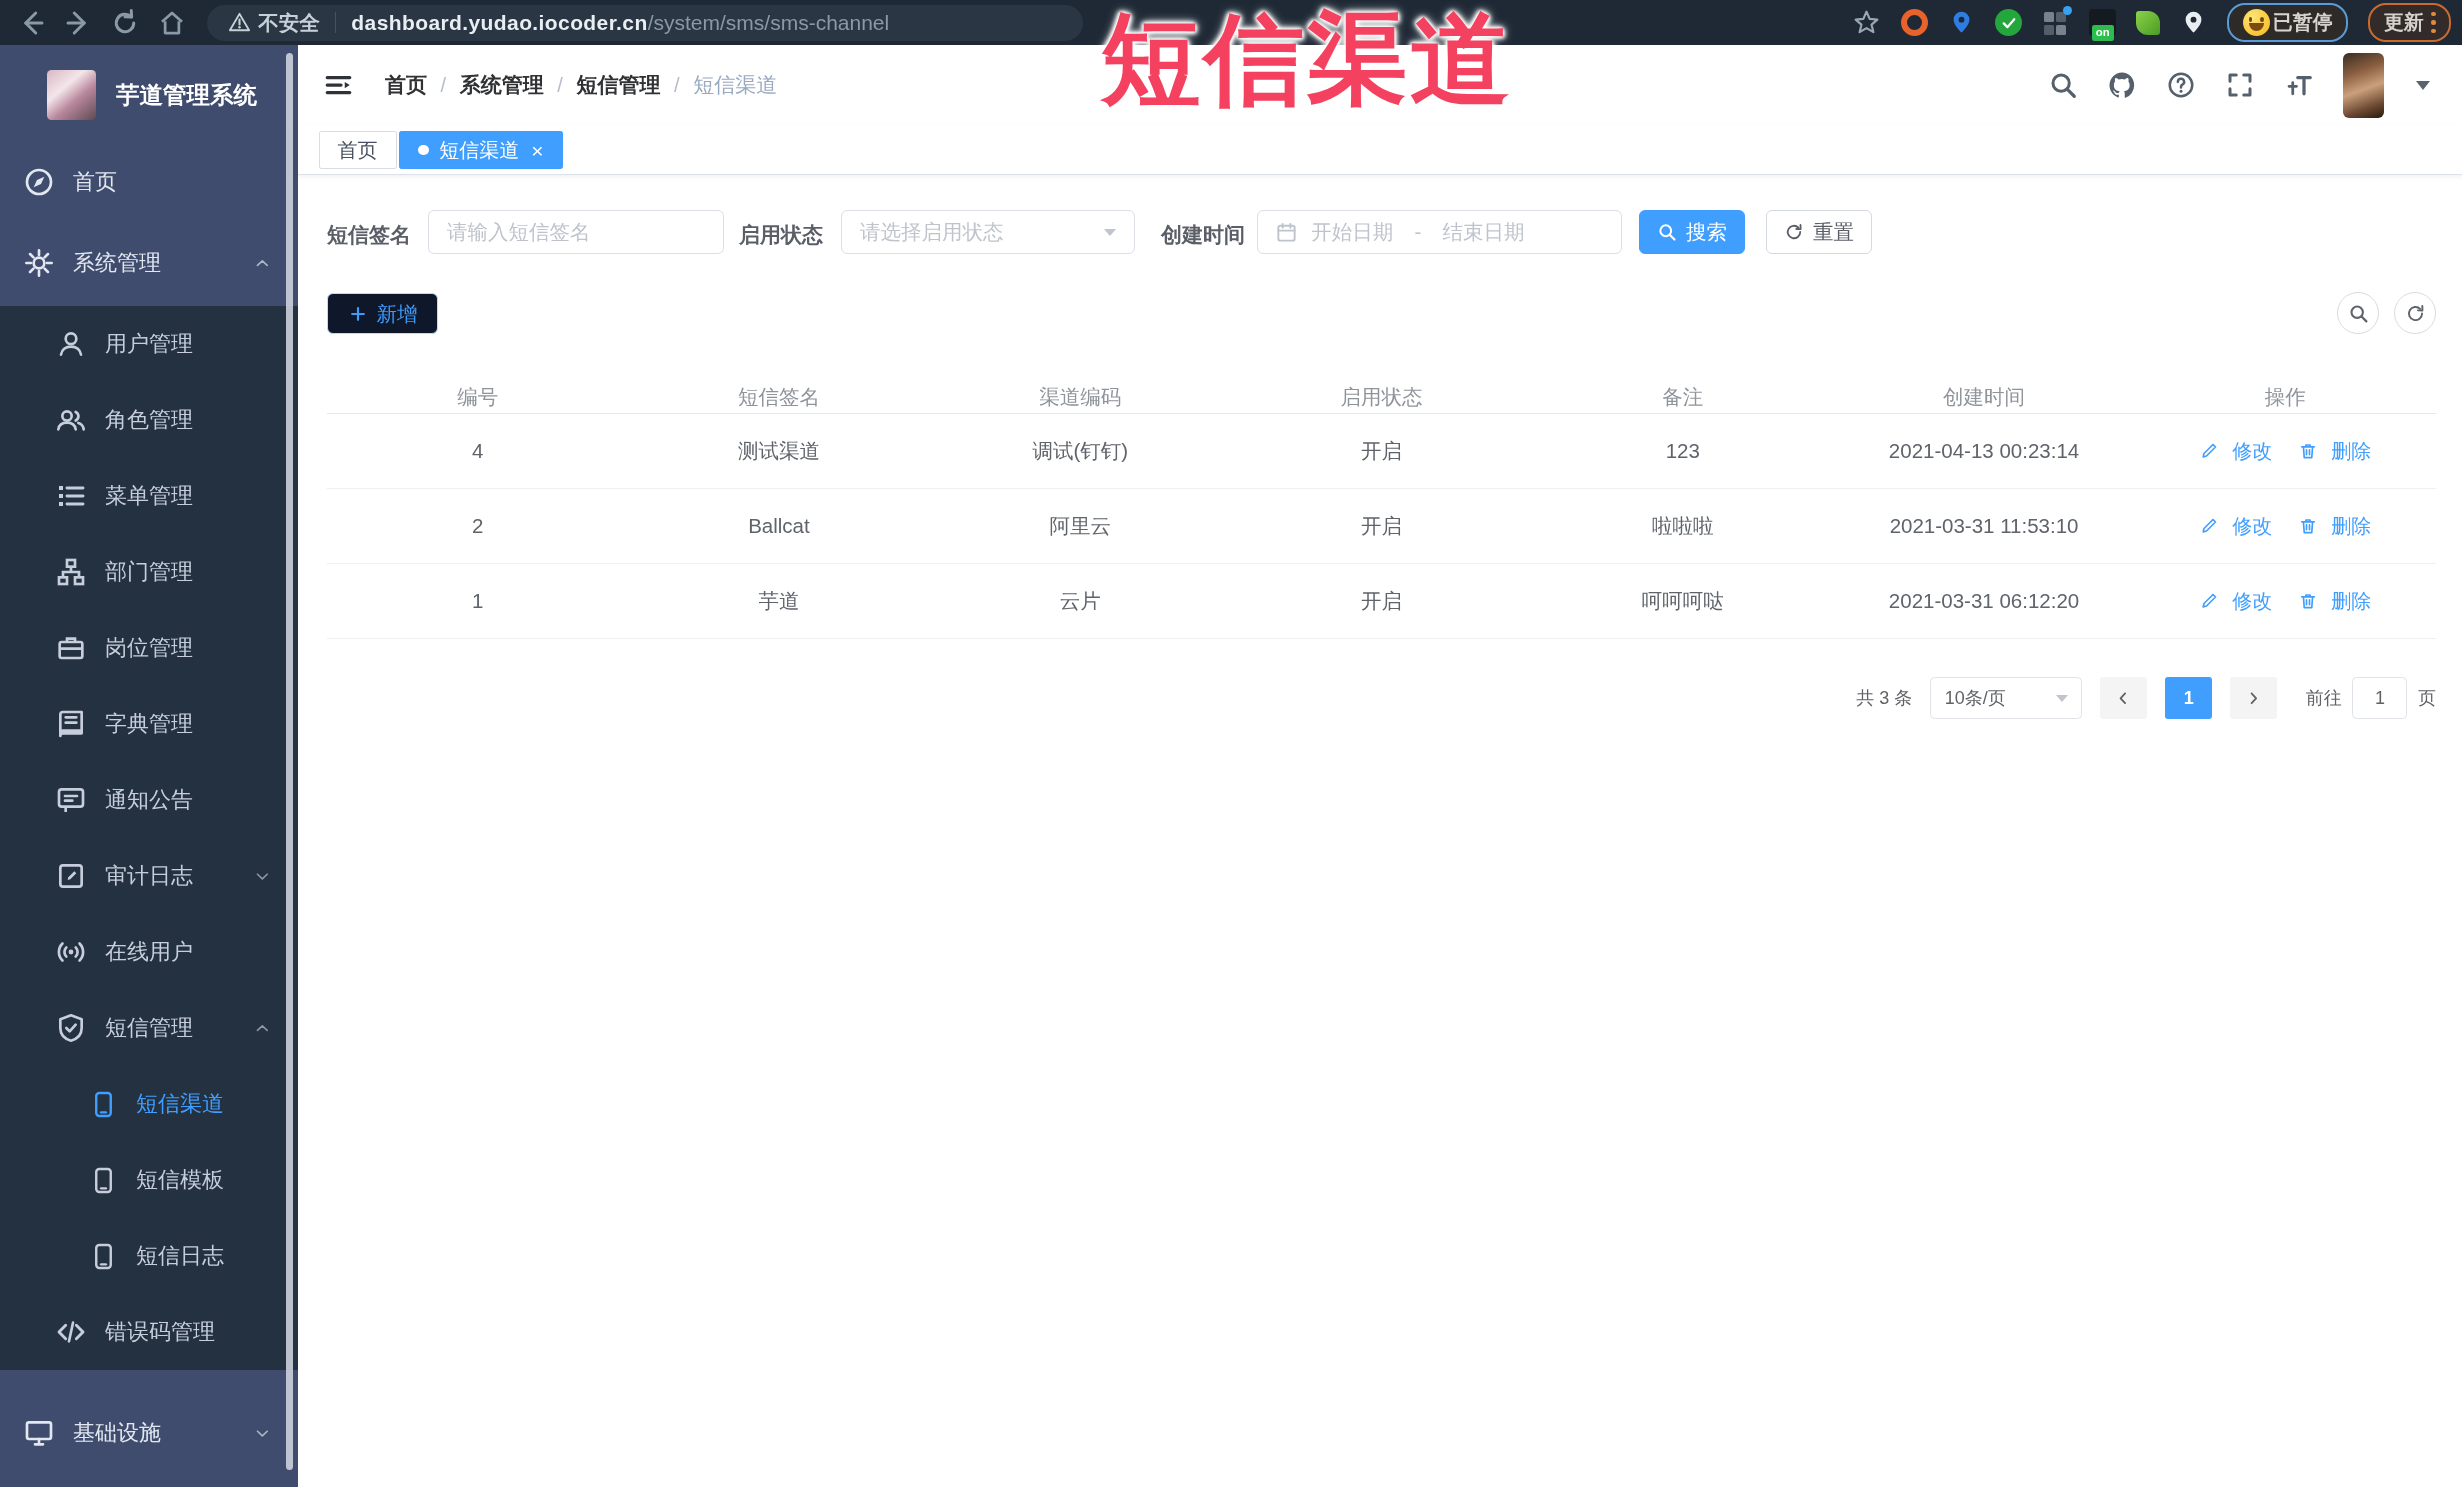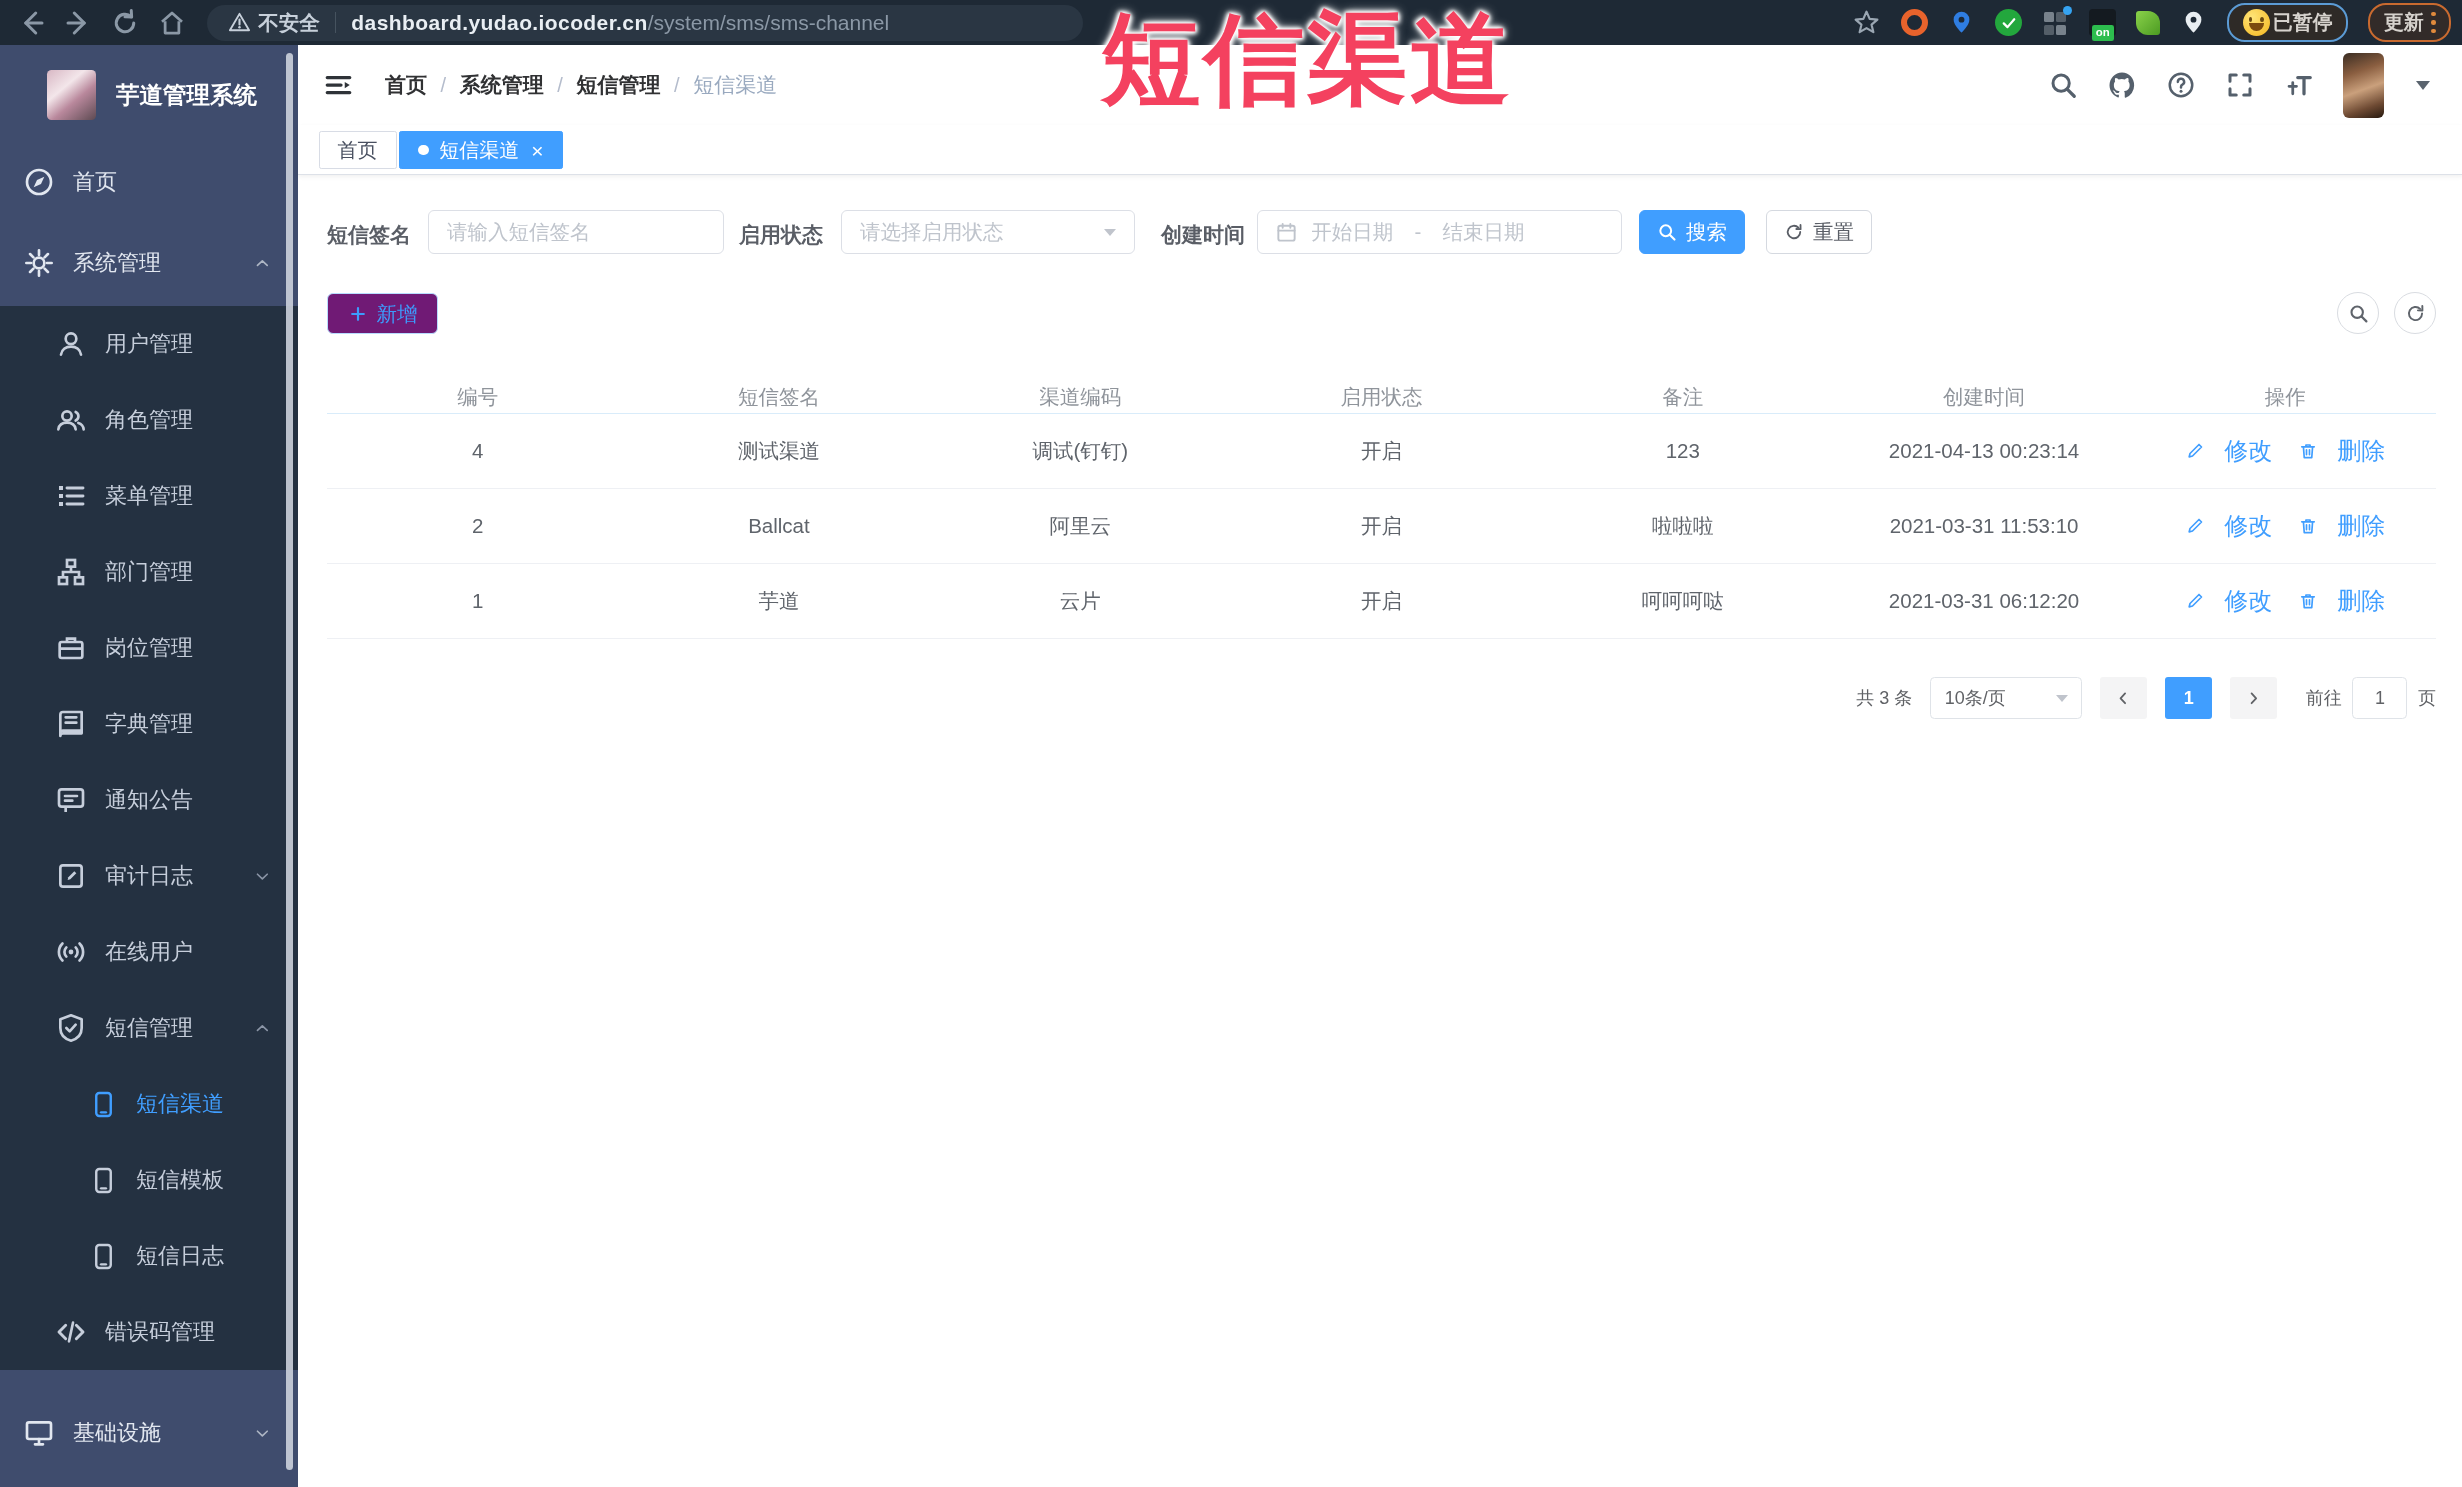--- a/index.html
+++ b/index.html
@@ -77,32 +77,32 @@
   .tab-x{font-size:21px;line-height:1;margin-left:1.5px;}
 
   
   .flabel{font-size:21px;font-weight:700;color:#5a5e66;white-space:nowrap;}
   .fctrl{height:44px;background:#fff;border:1.5px solid #dcdfe6;border-radius:6px;box-sizing:border-box;display:flex;align-items:center;}
   .ph{color:#bfc4cc;font-size:20.5px;white-space:nowrap;}
   .selcaret{width:0;height:0;border-left:6.8px solid transparent;border-right:6.8px solid transparent;border-top:7.6px solid #c0c4cc;}
   .btn{height:44px;border-radius:6px;display:flex;align-items:center;justify-content:center;gap:9px;font-size:20.5px;box-sizing:border-box;cursor:pointer;}
   .btn-primary{background:#409eff;color:#fff;border:1.5px solid #409eff;}
   .btn-plain{background:#fff;color:#5a5e66;border:1.5px solid #d5d9e0;}
-  .btn-add{background:#701a75;color:#3d9bfc;border:1.5px solid #b8dcff;}
+  .btn-add{background:#0f172a;color:#3d9bfc;border:1.5px solid #b8dcff;}
   .circle-btn{width:42px;height:42px;border-radius:50%;background:#fff;border:1.5px solid #d9dce1;box-sizing:border-box;display:flex;align-items:center;justify-content:center;color:#5f646b;}
 
   
   .tbl{left:327px;top:358px;width:2109px;}
   .trow{display:flex;align-items:center;}
   .thead{height:55px;border-bottom:1.5px solid #d9ecfa;}
   .thead .cell{color:#8f949b;font-weight:400;margin-top:23px;}
   .tbody-row{height:74px;border-bottom:1.5px solid #eef0f4;}
   .cell{flex:1;text-align:center;font-size:20.5px;color:#5f646b;white-space:nowrap;}
   .ops{display:flex;align-items:center;justify-content:center;gap:26px;}
-  .oplink{color:#409eff;font-size:24px;display:flex;align-items:center;gap:19px;cursor:pointer;}
+  .oplink{color:#409eff;font-size:20px;display:flex;align-items:center;gap:13px;cursor:pointer;}
   .oplink svg{width:20px;height:20px;}
 
   
   .pager{position:absolute;left:327px;top:676px;width:2109px;height:44px;display:flex;align-items:center;justify-content:flex-end;gap:18px;font-size:18px;color:#606266;}
   .pg-total{white-space:nowrap;}
   .pg-size{width:152px;height:42px;border:1.5px solid #dfe3e8;border-radius:4.5px;box-sizing:border-box;display:flex;align-items:center;justify-content:space-between;padding:0 13.6px;color:#606266;background:#fff;}
   .pg-btn{width:47px;height:42px;border-radius:3px;background:#f4f4f5;display:flex;align-items:center;justify-content:center;color:#606266;}
   .pg-btn svg{width:16.7px;height:16.7px;}
   .pg-cur{width:47px;height:42px;border-radius:3px;background:#409eff;color:#fff;display:flex;align-items:center;justify-content:center;font-weight:700;}
   .pg-goto{display:flex;align-items:center;gap:10.6px;margin-left:10.6px;}

